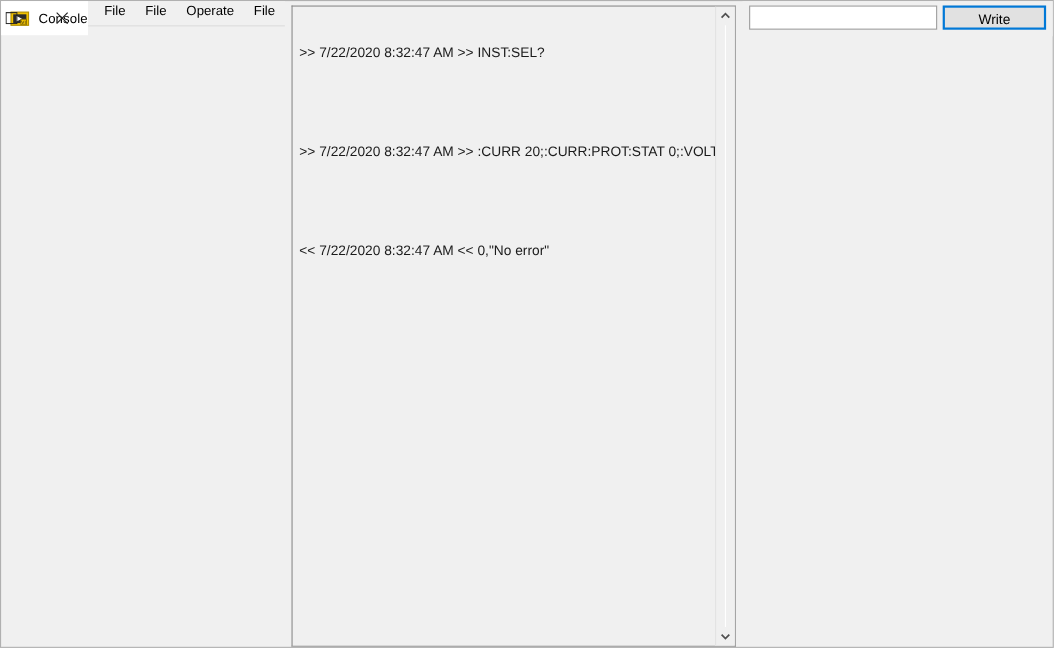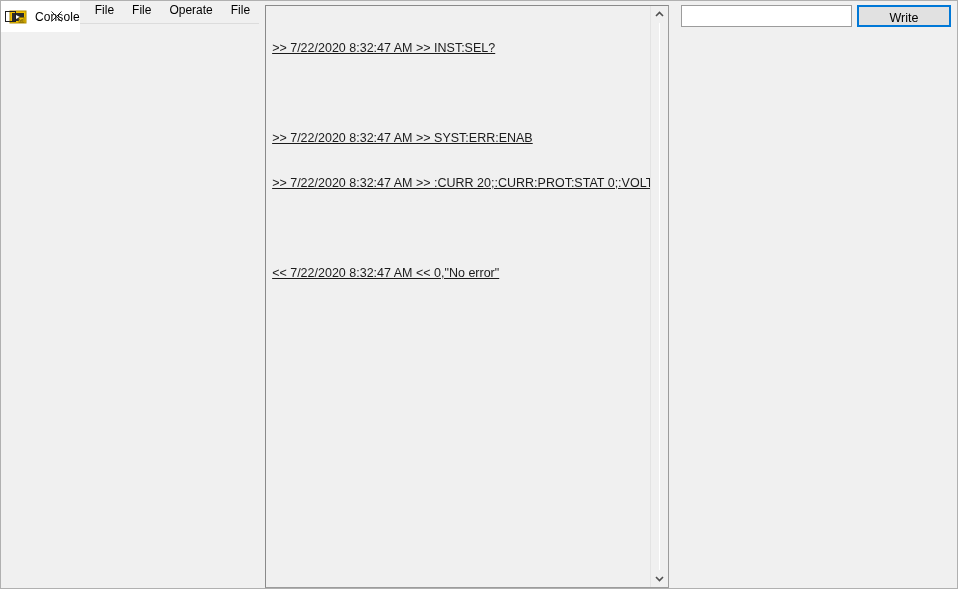--- a/index.html
+++ b/index.html
@@ -158,21 +158,21 @@
   }
   .logtext {
     flex: 1 1 auto;
     padding: 5px 4px 4px 6px;
     font-size: 12.5px;
     line-height: 15px;
     color: #1b1b1b;
     white-space: pre;
     overflow: hidden;
   }
-  .logline { height: 15px; text-decoration: underline; }
+  .logline { height: 15px; }
   .logline.blank { height: 15px; }
 
   .scrollbar {
     width: 17px;
     flex: 0 0 auto;
     background: #f0f0f0;
     border-left: 1px solid #e3e3e3;
     display: flex;
     flex-direction: column;
     justify-content: space-between;
@@ -288,21 +288,20 @@
     </div>
     <div class="btn-refresh">
       <span>Refresh</span>
     </div>
   </div>
 
   <div class="logwrap">
     <div class="logtext">
       <div class="logline">&gt;&gt; 7/22/2020 8:32:47 AM &gt;&gt; INST:SEL?</div>
       <div class="logline blank"></div>
-      <div class="logline">&gt;&gt; 7/22/2020 8:32:47 AM &gt;&gt; SYST:ERR:ENAB</div>
       <div class="logline">&gt;&gt; 7/22/2020 8:32:47 AM &gt;&gt; :CURR 20;:CURR:PROT:STAT 0;:VOLT 20;:VOLT:PROT:LEV 36;:VOLT:LIM:LOW 0;OUTP:PON OFF;*SRE 0;*ESE 0;STAT:QUES:ENAB 0;STAT:OPER:ENAB 0;</div>
       <div class="logline blank"></div>
       <div class="logline">&lt;&lt; 7/22/2020 8:32:47 AM &lt;&lt; 0,"No error"</div>
       
       
       
       
     </div>
     <div class="scrollbar">
       <div class="sb-track"></div>

